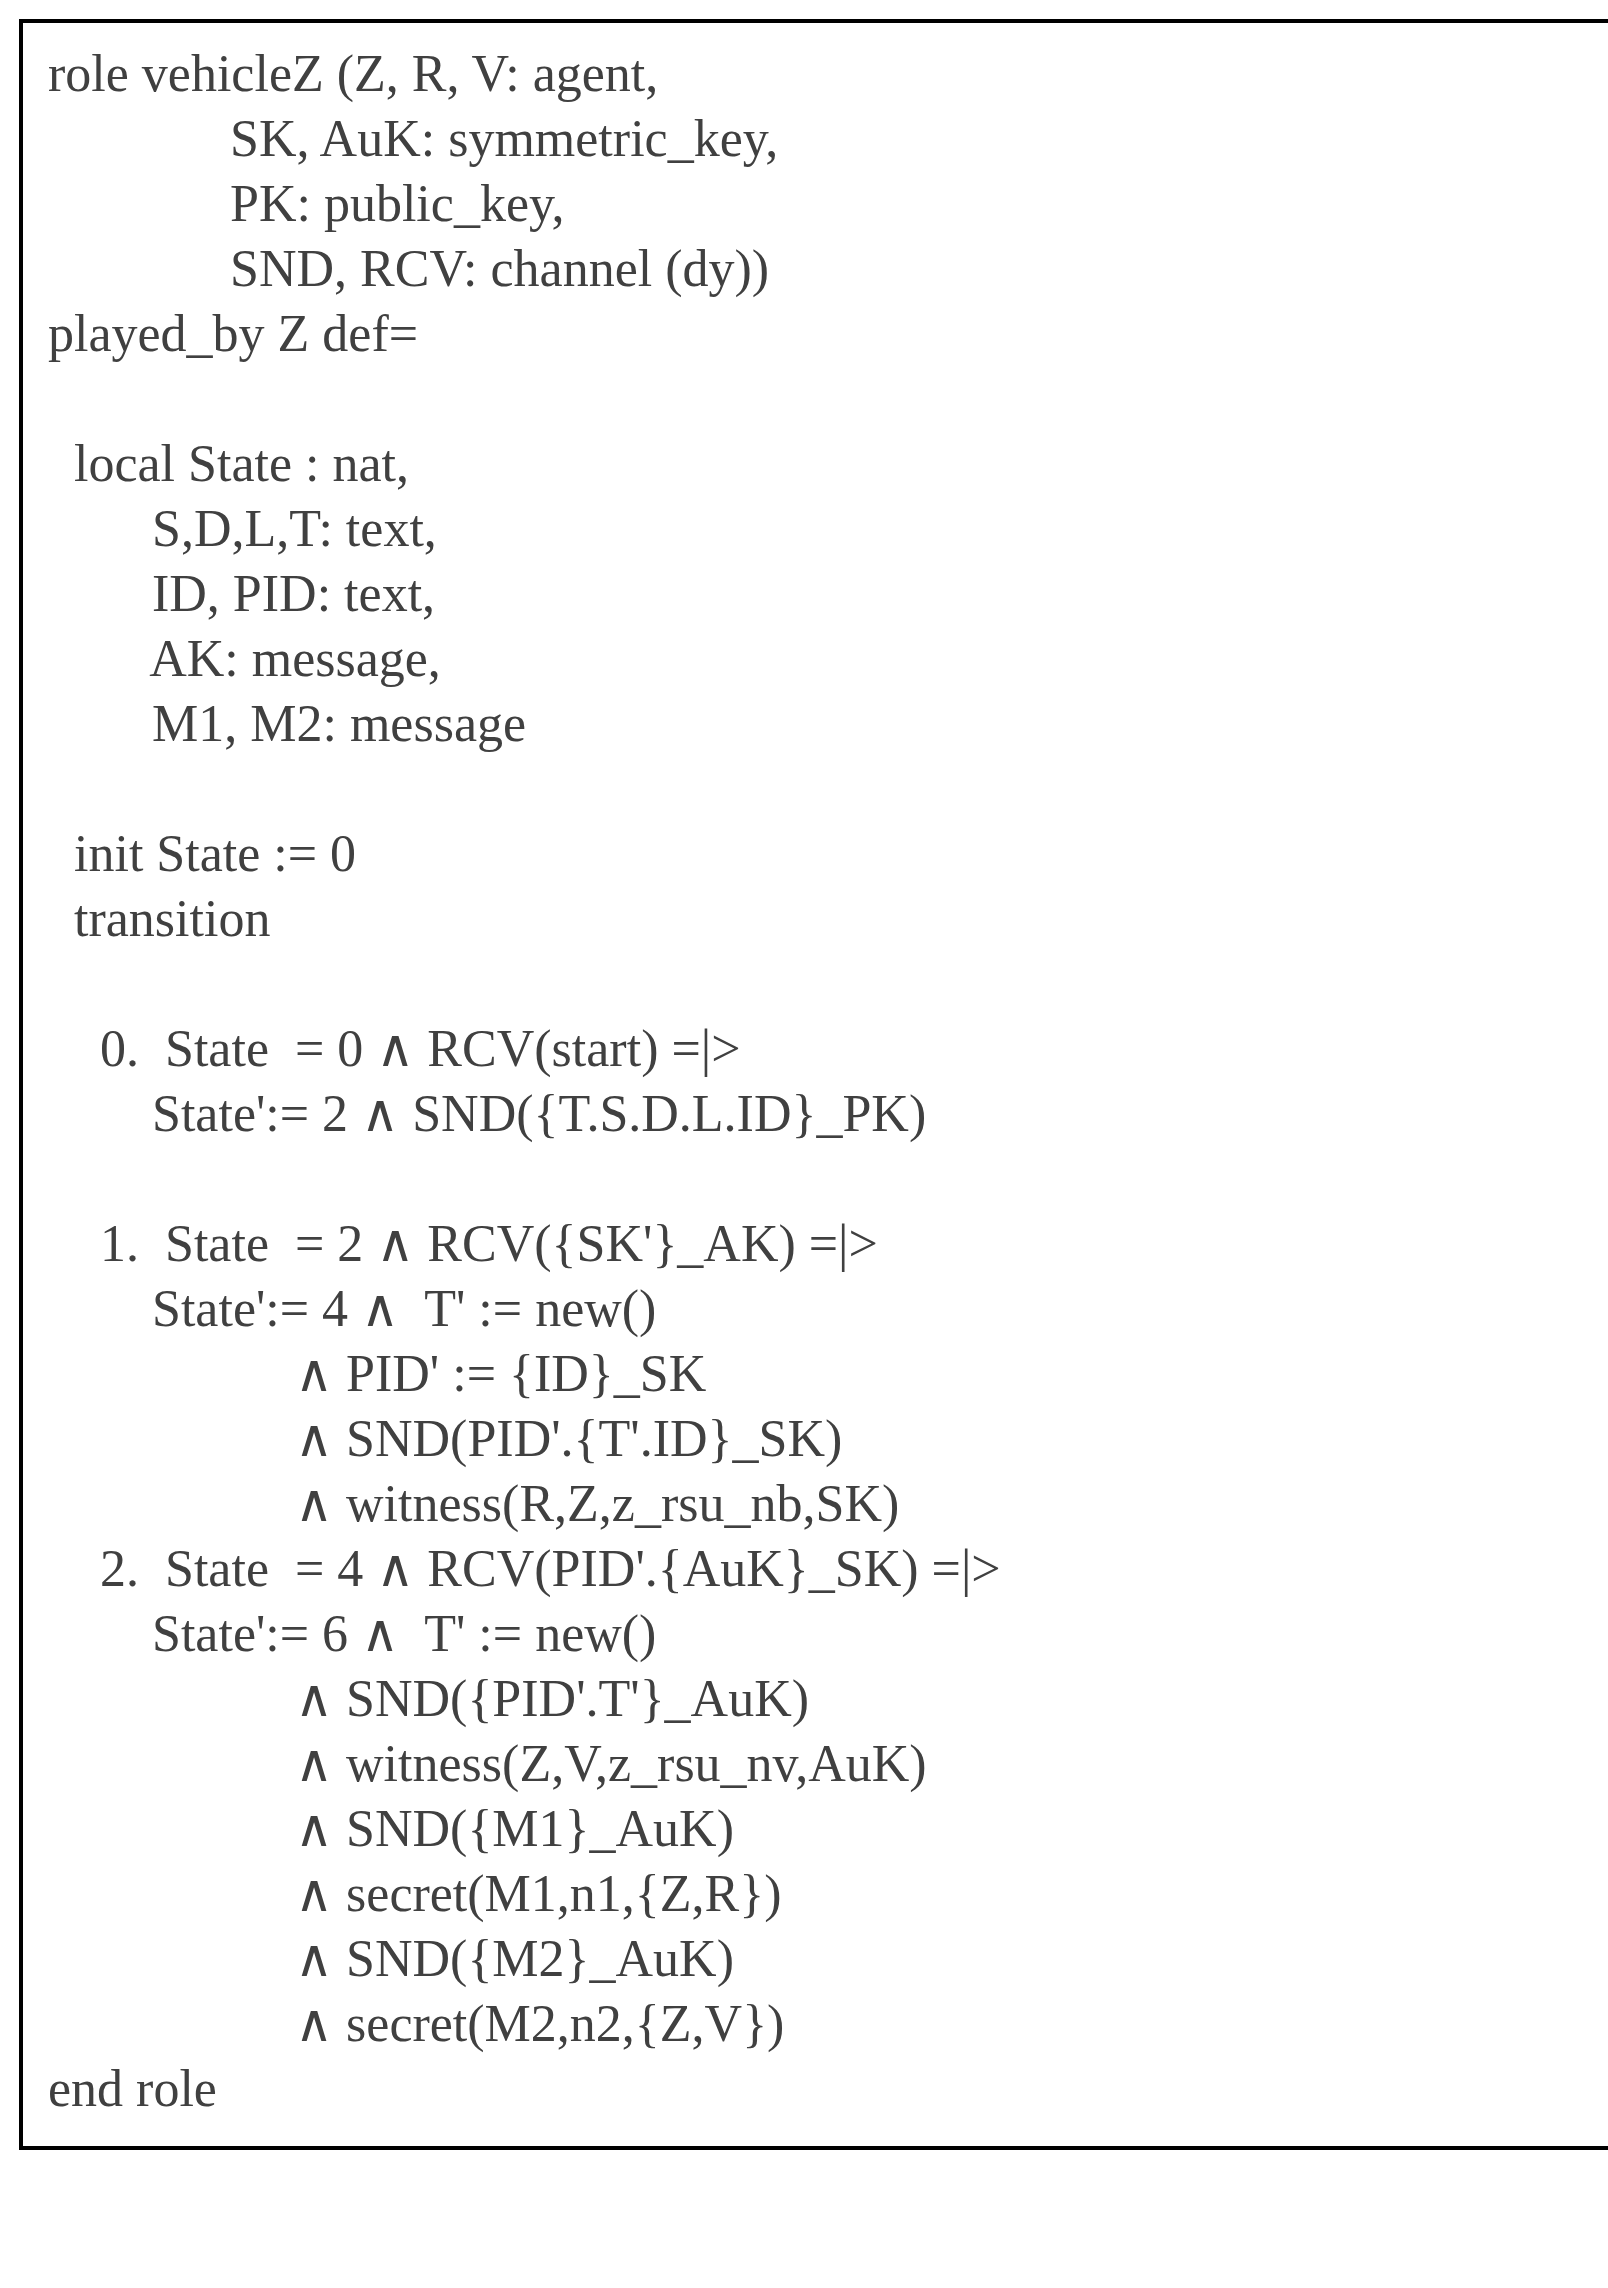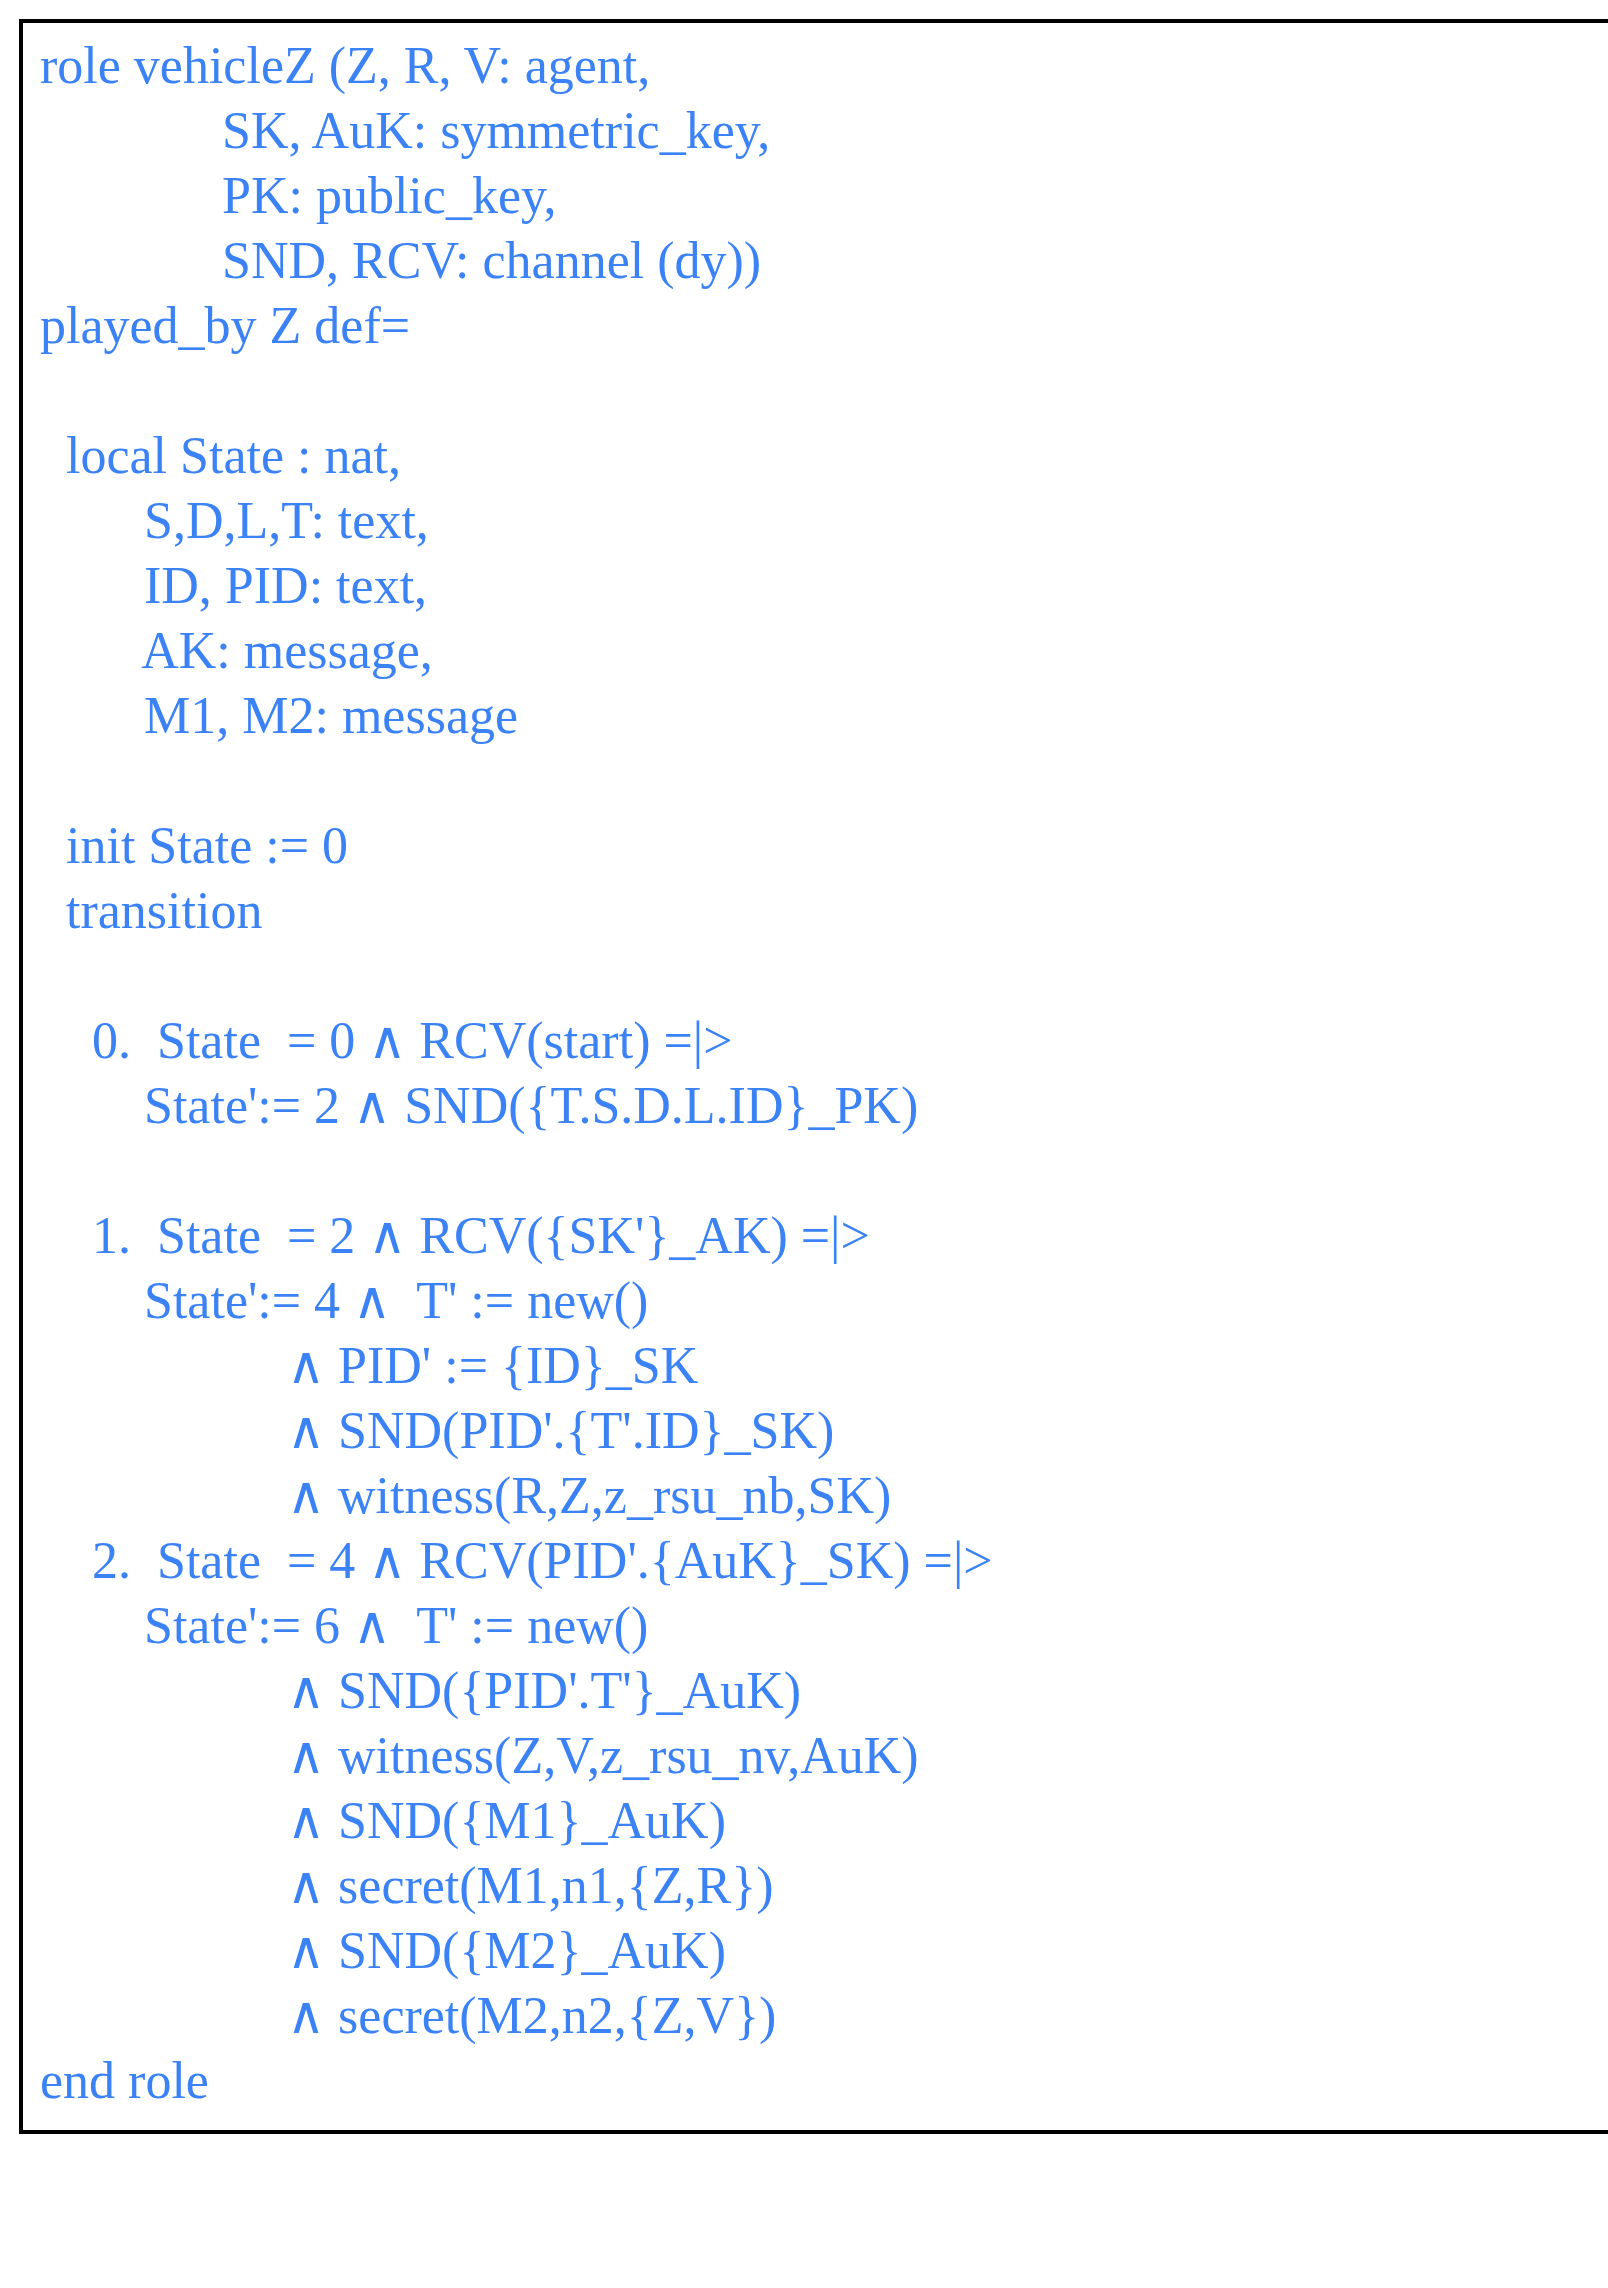--- a/index.html
+++ b/index.html
@@ -9,26 +9,26 @@
     font-family: "Times New Roman", Times, serif;
   }
   .code-box {
     border: 4.8px solid #000;
     margin: 19px;
     padding: 9.5px 17px 17px 17px;
     box-sizing: border-box;
     width: 1608px;
   }
   pre {
-    margin: 0;
+    margin: 8px;
     white-space: pre;
     font-family: "Times New Roman", Times, serif;
     font-size: 52px;
     line-height: 1.25;
-    color: #3b82f6;
+    color: #404040;
     letter-spacing: 0px;
   }
 </style>
 </head>
 <body>
 
 <div class="code-box">
   <pre>role vehicleZ (Z, R, V: agent,
               SK, AuK: symmetric_key,
               PK: public_key,

